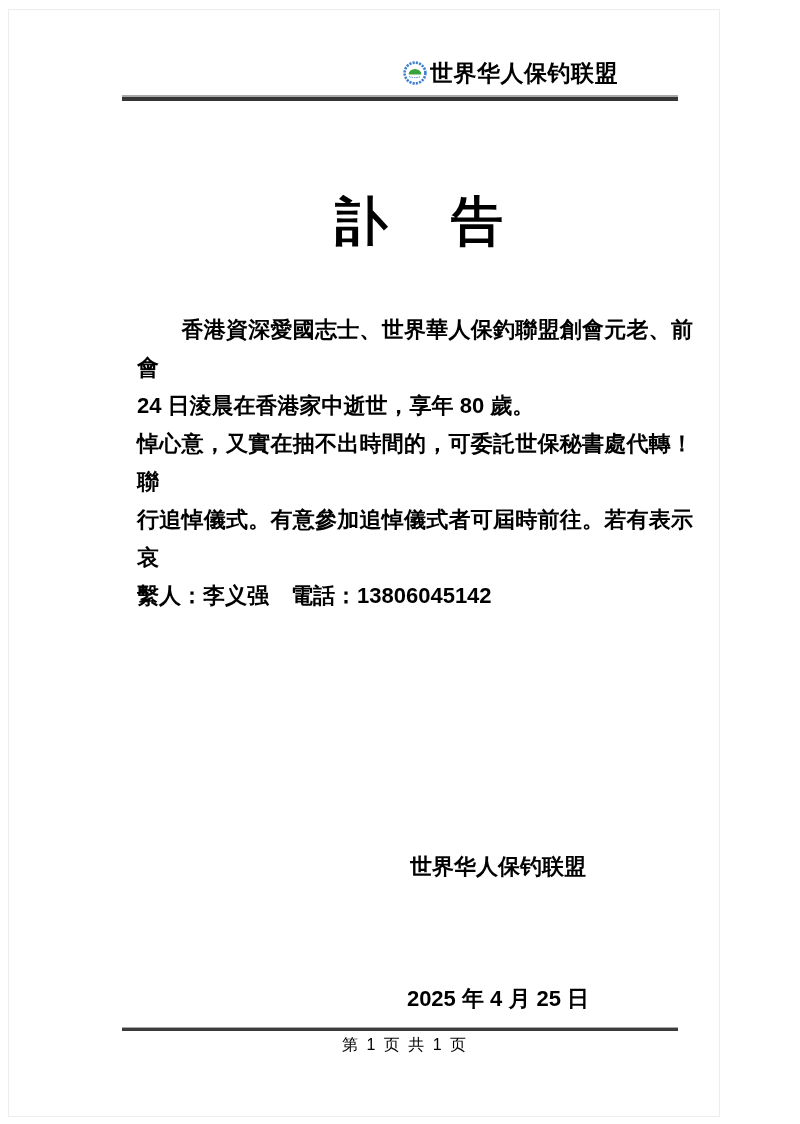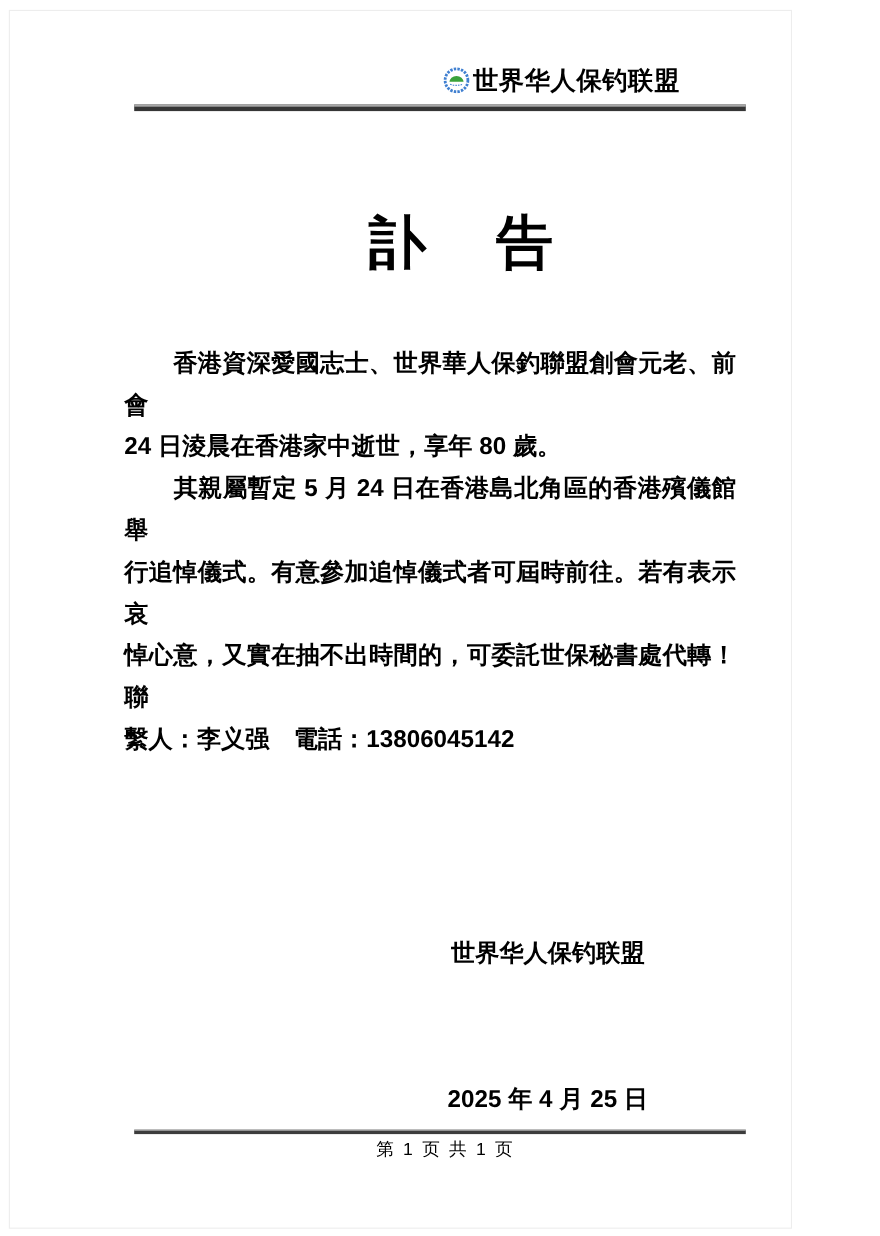--- a/index.html
+++ b/index.html
@@ -49,21 +49,21 @@
     text-align: center;
     font-size: 52px;
     font-weight: 700;
     letter-spacing: 6px;
     line-height: 62px;
     white-space: pre;
   }
   
   .body-block {
     position: absolute;
-    top: 311px; left: 113px; width: 556px;
+    top: 311px; left: 137px; width: 556px;
     font-size: 22px;
     font-weight: 600;
     line-height: 38px;
   }
   .body-line { white-space: pre-wrap; }
   .body-line.stretch {
     text-align: justify;
     text-align-last: justify;
   }
   .body-line.last {
@@ -119,23 +119,22 @@
   <div class="header-rule"></div>
 
   <div class="title">訃　告</div>
 
   <div class="body-block">
     <div>
       <div class="body-line stretch">　　香港資深愛國志士、世界華人保釣聯盟創會元老、前會</div>
       <div class="body-line last">24 日淩晨在香港家中逝世，享年 80 歲。</div>
     </div>
     <div>
-      <div class="body-line stretch">　　其親屬暫定 5 月 24 日在香港島北角區的香港殯儀館舉</div>
+      <div class="body-line stretch">悼心意，又實在抽不出時間的，可委託世保秘書處代轉！聯</div>
       <div class="body-line stretch">行追悼儀式。有意參加追悼儀式者可屆時前往。若有表示哀</div>
-      <div class="body-line stretch">悼心意，又實在抽不出時間的，可委託世保秘書處代轉！聯</div>
       <div class="body-line last">繫人：李义强　電話：13806045142</div>
     </div>
   </div>
 
   <div class="signature">
     <div class="sig-org">世界华人保钓联盟</div>
     <div class="sig-date">2025 年 4 月 25 日</div>
   </div>
 
   <div class="footer-rule"></div>

